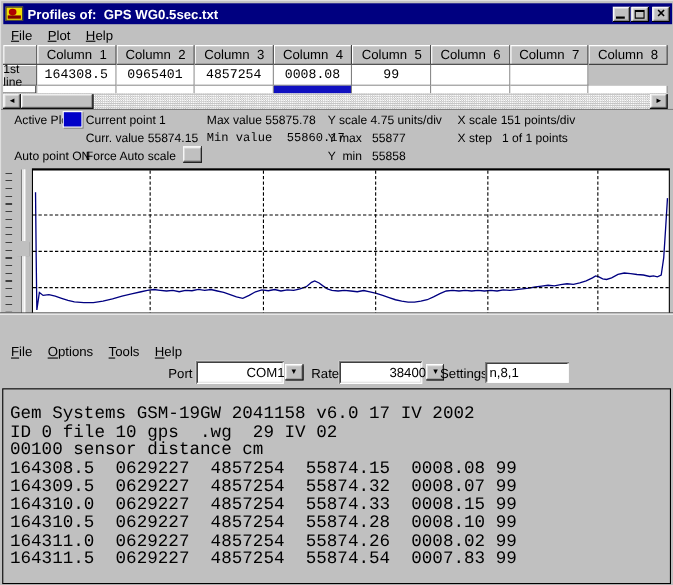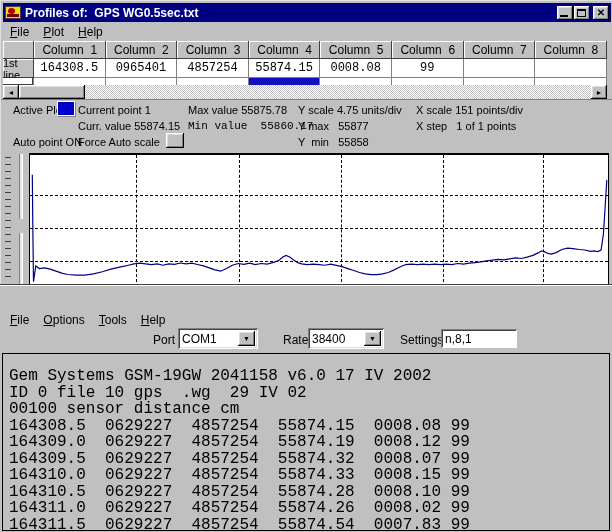--- a/index.html
+++ b/index.html
@@ -86,21 +86,21 @@
   .vgrid { position:absolute; top:0; bottom:0; width:0; border-left:1px dashed #000; }
   .hgrid { position:absolute; left:0; right:0; height:0; border-top:1px dashed #000; }
   #plot-svg { position:absolute; inset:0; width:100%; height:100%; }
 
   
   .ctl-label { position:absolute; font-size:12px; white-space:pre; }
   .combo { position:absolute; height:21px; background:#fff;
     box-shadow:inset 1px 1px 0 #808080, inset -1px -1px 0 #fff,
                inset 2px 2px 0 #404040, inset -2px -2px 0 #dfdfdf;
     font-size:12px; display:flex; align-items:center; }
-  .combo-text { flex:1 1 auto; padding-left:4px; white-space:pre; }
+  .combo-text { flex:1 1 auto; padding-left:4px; white-space:pre;margin-left:42px; }
   .combo-btn { width:17px; height:15px; margin-right:3px; display:flex;
     align-items:center; justify-content:center; font-size:7px; flex:0 0 auto; }
   .field { position:absolute; height:19px; background:#fff;
     box-shadow:inset 1px 1px 0 #808080, inset -1px -1px 0 #fff,
                inset 2px 2px 0 #404040; font-size:12px; display:flex;
     align-items:center; padding-left:4px; white-space:pre; }
 
   
   #terminal { position:absolute; left:2px; top:67px; width:608px; height:178px;
     background:#c0c0c0; border:1px solid #000; overflow:hidden;
@@ -143,21 +143,20 @@
       <div class="hdr-cell raised-thin">Column  5</div>
       <div class="hdr-cell raised-thin">Column  6</div>
       <div class="hdr-cell raised-thin">Column  7</div>
       <div class="hdr-cell raised-thin">Column  8</div>
     </div>
     <div class="grid-row">
       <div class="rowlbl-cell raised-thin">1st line</div>
       <div class="val-cell">164308.5</div>
       <div class="val-cell">0965401</div>
       <div class="val-cell">4857254</div>
-      <div class="val-cell">55874.15</div>
       <div class="val-cell">0008.08</div>
       <div class="val-cell">99</div>
       <div class="val-cell"></div>
       <div class="val-cell"></div>
     </div>
     <div class="grid-row">
       <div class="stub-cell raised-thin"></div>
       <div class="stub-cell"></div>
       <div class="stub-cell"></div>
       <div class="stub-cell"></div>
@@ -236,20 +235,19 @@
   </div>
 
   <span class="ctl-label" style="left:400px;top:47px;">Settings</span>
   <div class="field" style="left:441px;top:43px;width:76px;">n,8,1</div>
 
   <div id="terminal">
       <div class="term-line">Gem Systems GSM-19GW 2041158 v6.0 17 IV 2002</div>
       <div class="term-line">ID 0 file 10 gps  .wg  29 IV 02</div>
       <div class="term-line">00100 sensor distance cm</div>
       <div class="term-line">164308.5  0629227  4857254  55874.15  0008.08 99</div>
-      <div class="term-line">164309.0  0629227  4857254  55874.19  0008.12 99</div>
       <div class="term-line">164309.5  0629227  4857254  55874.32  0008.07 99</div>
       <div class="term-line">164310.0  0629227  4857254  55874.33  0008.15 99</div>
       <div class="term-line">164310.5  0629227  4857254  55874.28  0008.10 99</div>
       <div class="term-line">164311.0  0629227  4857254  55874.26  0008.02 99</div>
       <div class="term-line">164311.5  0629227  4857254  55874.54  0007.83 99</div>
     </div>
 </div>
 
 </body></html>

